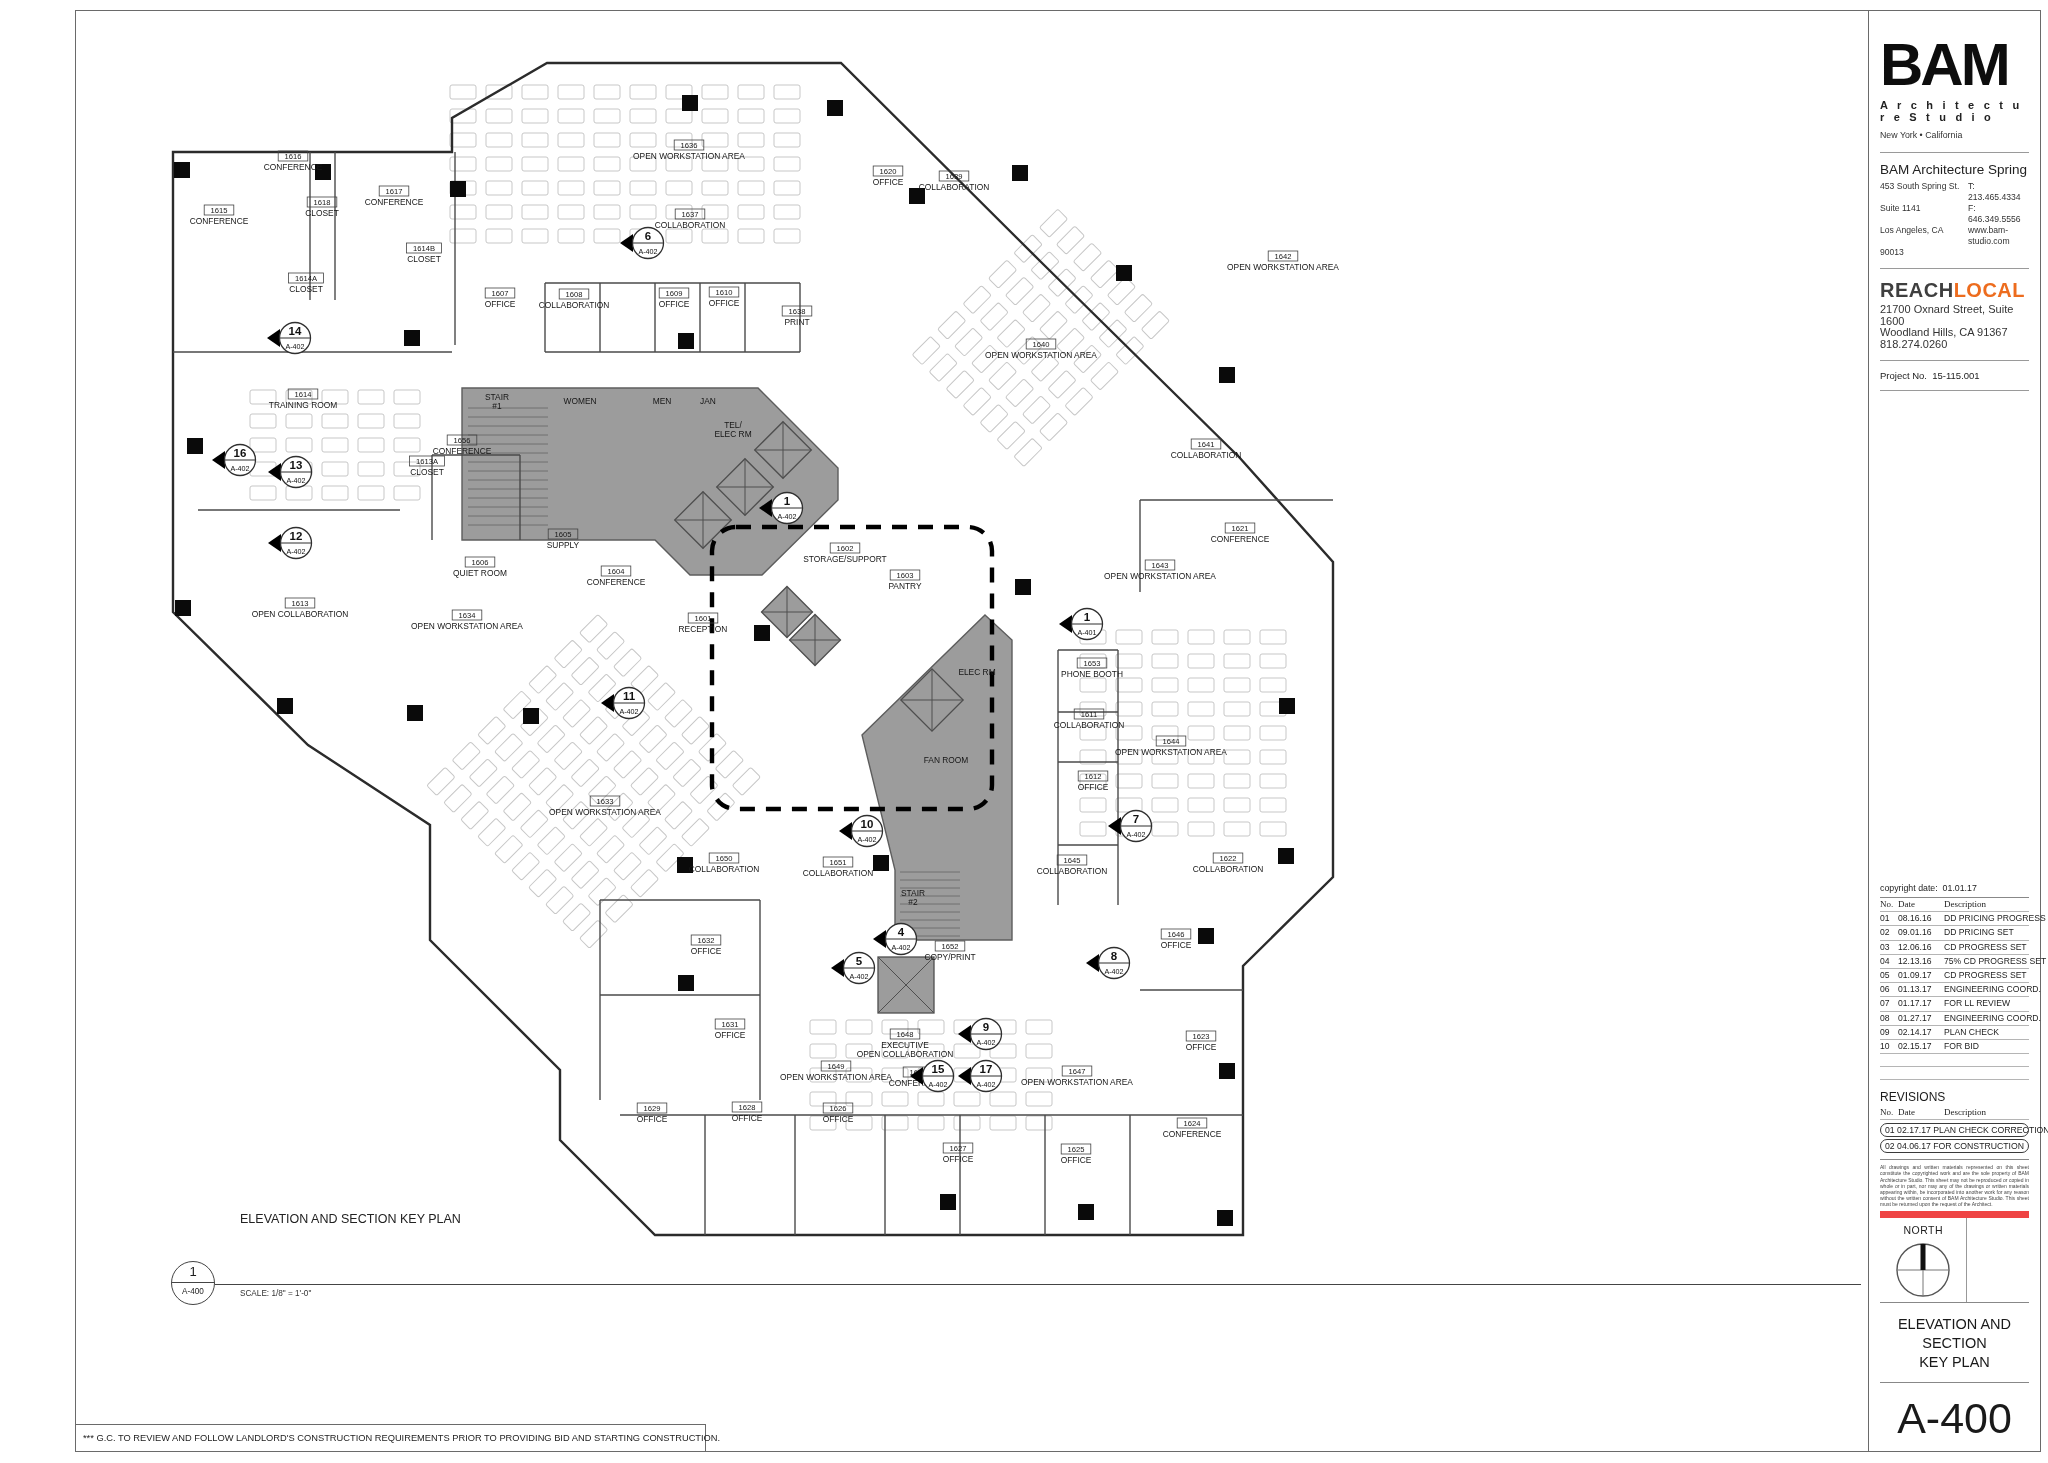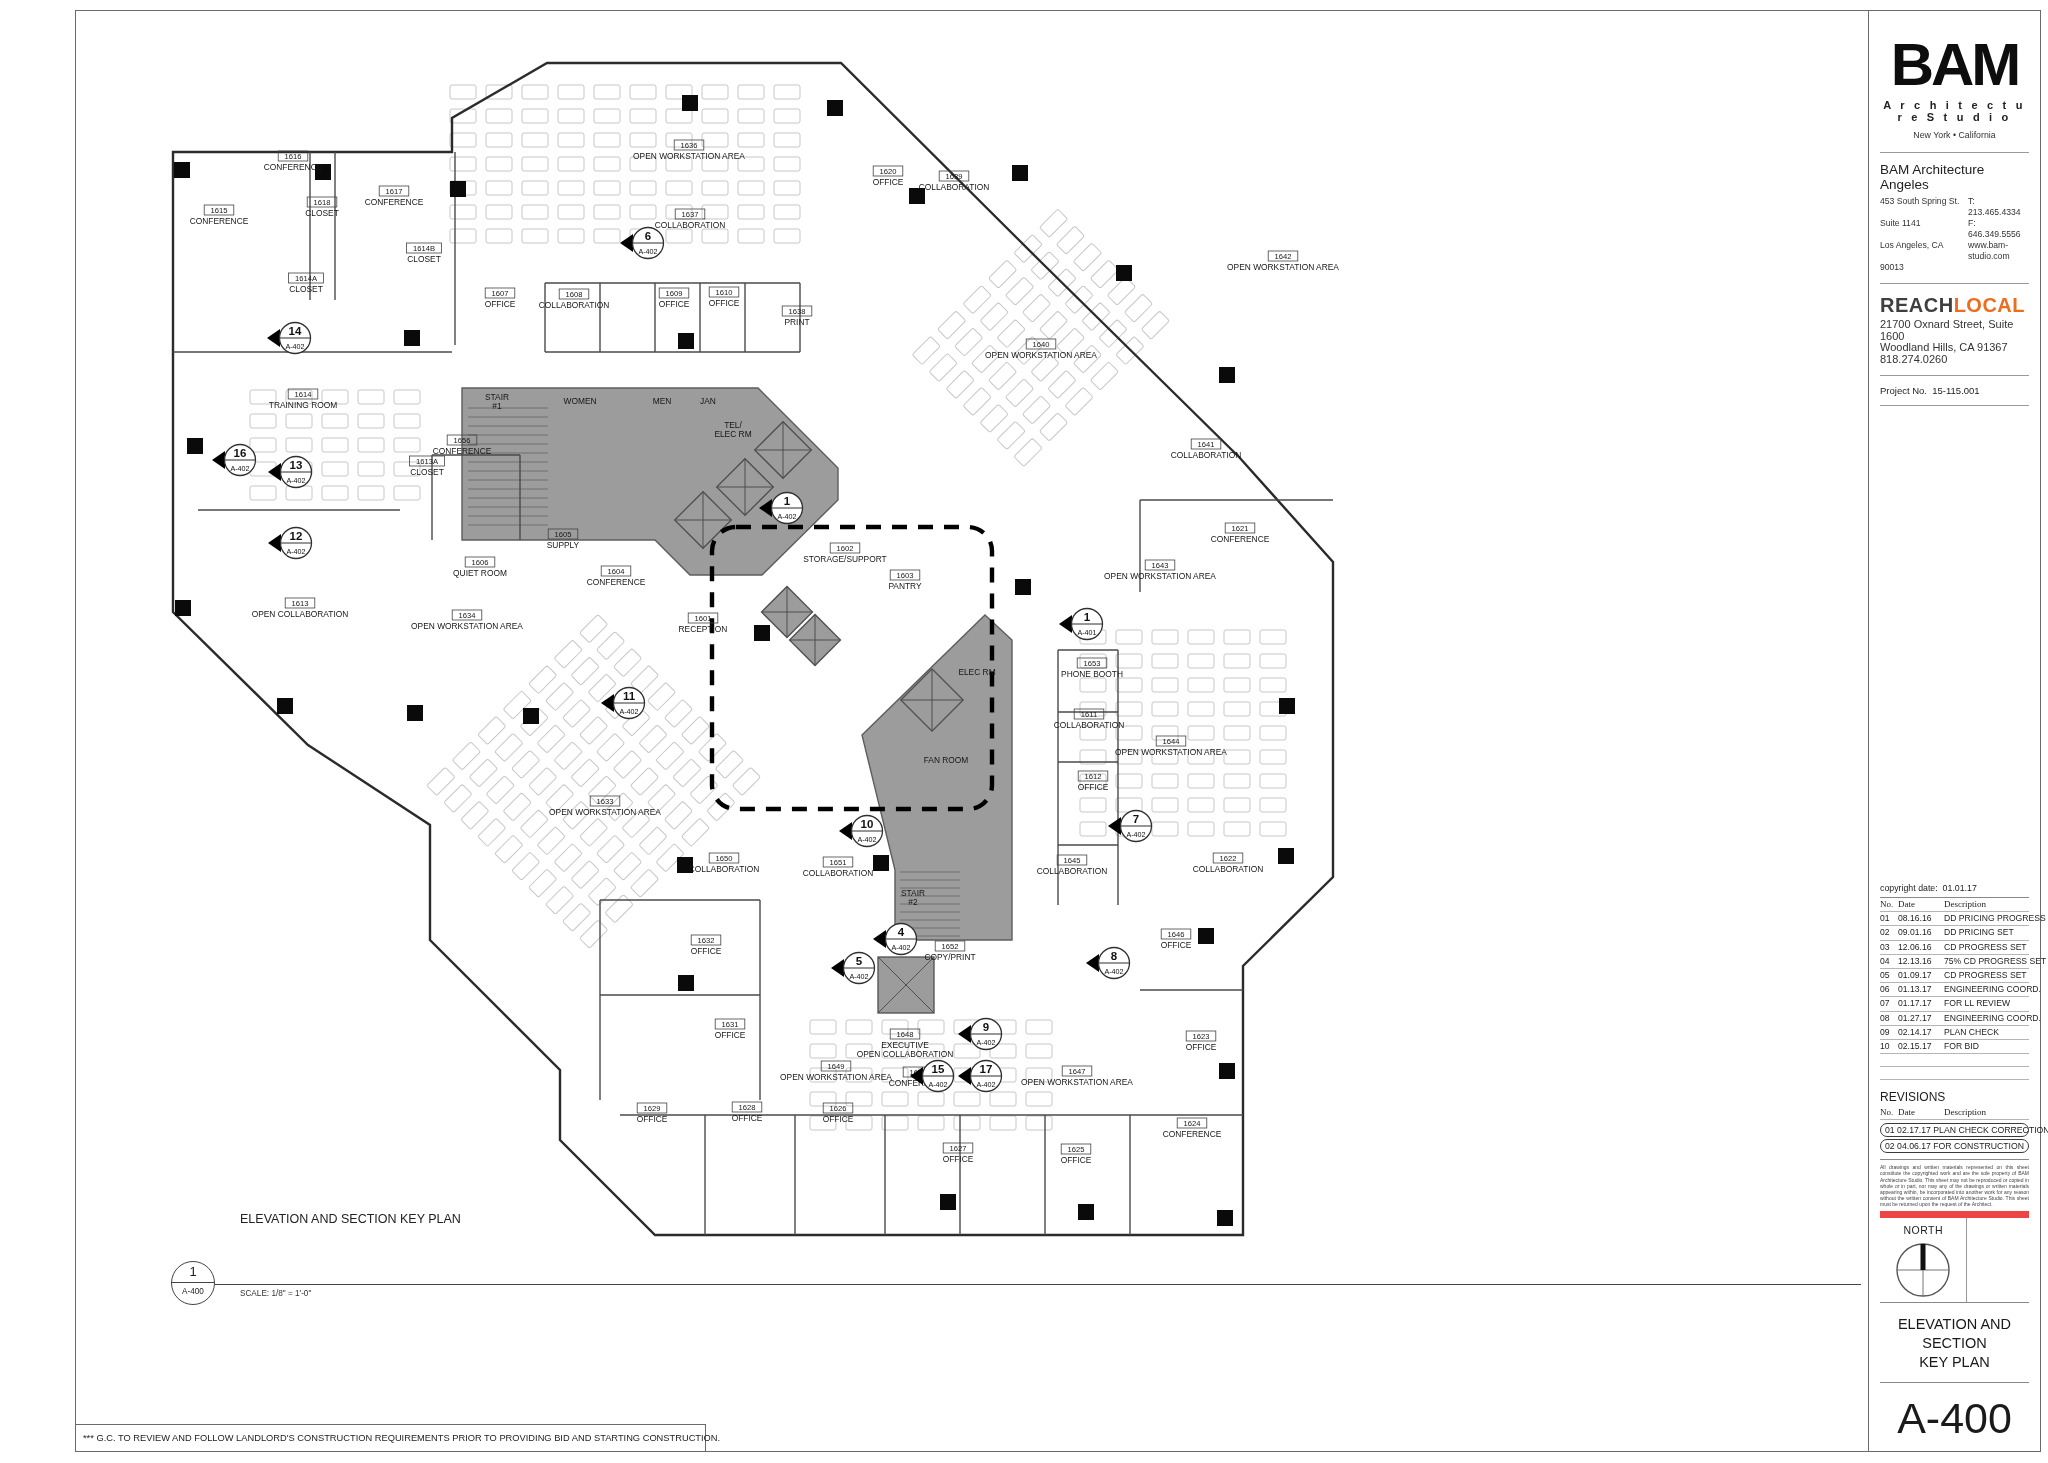--- a/index.html
+++ b/index.html
@@ -9,21 +9,21 @@
   #plan-svg text { font-family:"Liberation Sans", sans-serif; }
 
   .frame { position:absolute; left:75px; top:10px; width:1966px; height:1442px;
            border:1.5px solid #6a6a6a; pointer-events:none; }
 
   
   .tb { position:absolute; left:1868px; top:11px; width:172px; height:1440px;
         background:#fff; border-left:1.5px solid #6a6a6a; display:flex; flex-direction:column;
         padding:0 11px; }
   .tb-rule { border-bottom:1px solid #9a9a9a; }
-  .logo-sec { padding:26px 0 12px 0; text-align:center; }
+  .logo-sec { padding:26px 0 12px 0; }
   .bam-logo { font-size:60px; font-weight:bold; letter-spacing:-3px; color:#0d0d0d; line-height:56px; }
   .arch-studio { font-size:11px; font-weight:bold; letter-spacing:3.2px; margin-top:6px; color:#222; }
   .cities { font-size:8.8px; font-weight:normal; margin-top:7px; color:#333; }
   .firm-sec { padding:9px 0 10px 0; }
   .firm-name { font-size:13.5px; color:#222; margin-bottom:4px; }
   .addr-grid { display:grid; grid-template-columns:88px 1fr; font-size:8.6px; line-height:11px; color:#333; }
   .client-sec { padding:10px 0 10px 0; }
   .rl-logo { font-size:20px; font-weight:bold; letter-spacing:0.5px; line-height:22px; }
   .rl-addr { font-size:11px; line-height:11.5px; margin-top:3px; color:#333; }
   .proj-sec { padding:9px 0 9px 0; font-size:9.5px; color:#222; }
@@ -945,21 +945,21 @@
 
 <div class="tb">
 
   <div class="logo-sec tb-rule">
     <div class="bam-logo">BAM</div>
     <div class="arch-studio">A r c h i t e c t u r e   S t u d i o</div>
     <div class="cities">New York   •   California</div>
   </div>
 
   <div class="firm-sec tb-rule">
-    <div class="firm-name">BAM Architecture Angeles</div>
+    <div class="firm-name">BAM Architecture Spring</div>
     <div class="addr-grid">
       <span>453 South Spring St.</span>
       <span>T: 213.465.4334</span>
       <span>Suite 1141</span>
       <span>F: 646.349.5556</span>
       <span>Los Angeles, CA</span>
       <span>www.bam-studio.com</span>
       <span>90013</span>
     </div>
   </div>

